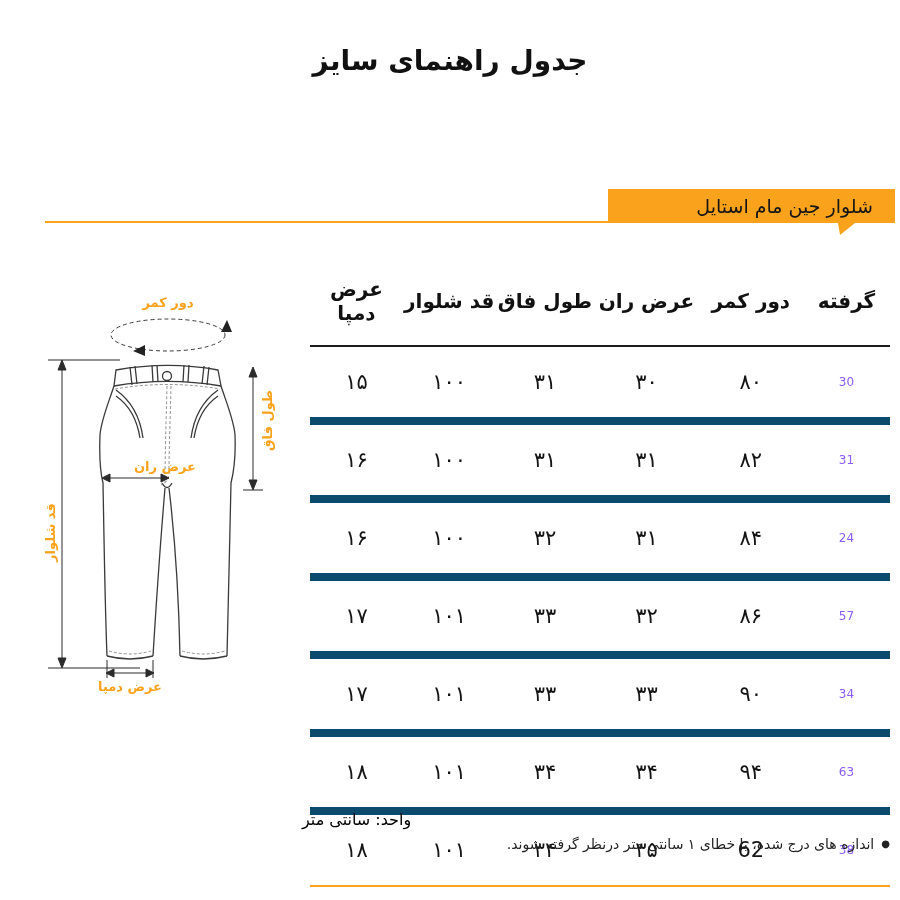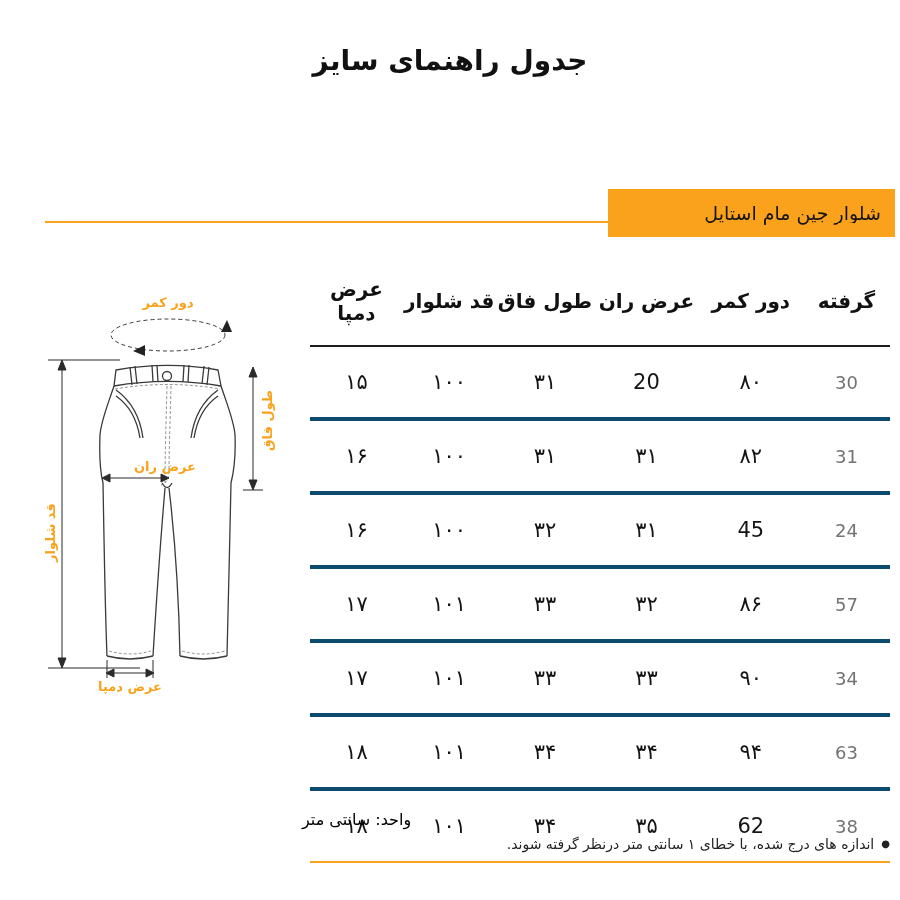--- a/index.html
+++ b/index.html
@@ -7,46 +7,46 @@
     position:relative;width:900px;height:900px;background:#ffffff;overflow:hidden;
     font-family:"DejaVu Sans","Liberation Sans",sans-serif;color:#1a1a1a;direction:rtl;
   }
   
   .page-title{
     position:absolute;top:44px;left:0;width:100%;text-align:center;
     font-size:28px;font-weight:700;color:#111;
   }
   
   .banner-bar{
-    position:absolute;top:189px;left:608px;width:287px;height:48px;
+    position:absolute;top:189px;left:608px;width:287px;height:34px;
     background:var(--accent);display:flex;align-items:center;
-    padding:4px;box-sizing:border-box;
+    padding:12px;box-sizing:border-box;
   }
   .banner-label{
     width:100%;text-align:right;padding-right:10px;font-size:19px;color:#151515;
   }
   .banner-underline{
     position:absolute;top:221px;left:45px;width:563px;height:2px;background:var(--accent);
   }
   .banner-tail{
     position:absolute;top:223px;left:838px;width:17px;height:12px;background:var(--accent);
     clip-path:polygon(0 0,100% 0,12% 100%);
   }
   
   .table-wrap{position:absolute;top:265px;left:310px;width:580px;}
   table.size-table{width:100%;border-collapse:collapse;table-layout:fixed;direction:rtl;}
   table.size-table th{
     font-size:20px;font-weight:700;color:#111;text-align:center;
     padding:12px 0 20px 0;border-bottom:2px solid #1c1c1c;
   }
   table.size-table td{
     font-size:21px;color:#141414;text-align:center;height:68px;
-    border-bottom:4px solid #0c4a6e;
-  }
-  table.size-table td.size{font-size:18px;color:#737373;}
+    border-bottom:8px solid #0c4a6e;
+  }
+  table.size-table td.size{font-size:12px;color:#8b5cf6;}
   table.size-table tr.last td{border-bottom:2px solid var(--accent);}
   
   .diagram{position:absolute;top:285px;left:30px;width:280px;height:430px;}
   .diagram svg{position:absolute;top:0;left:0;}
   .dim-label{
     position:absolute;color:var(--accent);font-size:13px;font-weight:700;
     text-align:center;white-space:nowrap;
   }
   .lbl-waist{top:10px;left:98px;width:80px;}
   .lbl-rise{top:128px;left:202px;width:70px;transform:rotate(-90deg);}
@@ -93,36 +93,36 @@
             <th>عرض ران</th>
             <th>طول فاق</th>
             <th>قد شلوار</th>
             <th>عرض دمپا</th>
           </tr>
       </thead>
       <tbody>
           <tr>
             <td class="size">30</td>
             <td>۸۰</td>
-            <td>20</td>
+            <td>۳۰</td>
             <td>۳۱</td>
             <td>۱۰۰</td>
             <td>۱۵</td>
           </tr>
           <tr>
             <td class="size">31</td>
             <td>۸۲</td>
             <td>۳۱</td>
             <td>۳۱</td>
             <td>۱۰۰</td>
             <td>۱۶</td>
           </tr>
           <tr>
             <td class="size">24</td>
-            <td>45</td>
+            <td>۸۴</td>
             <td>۳۱</td>
             <td>۳۲</td>
             <td>۱۰۰</td>
             <td>۱۶</td>
           </tr>
           <tr>
             <td class="size">57</td>
             <td>۸۶</td>
             <td>۳۲</td>
             <td>۳۳</td>

